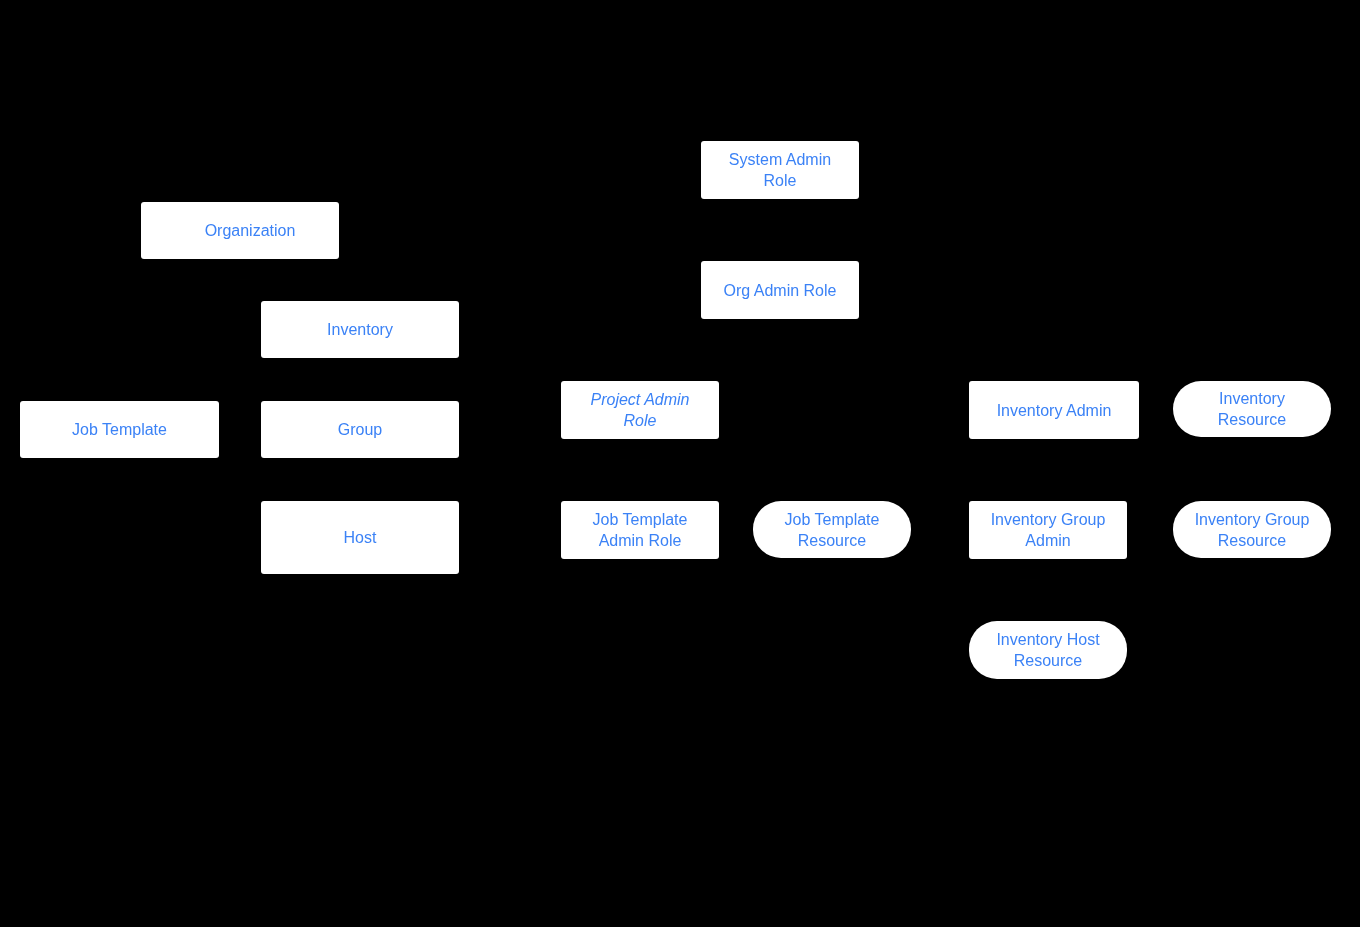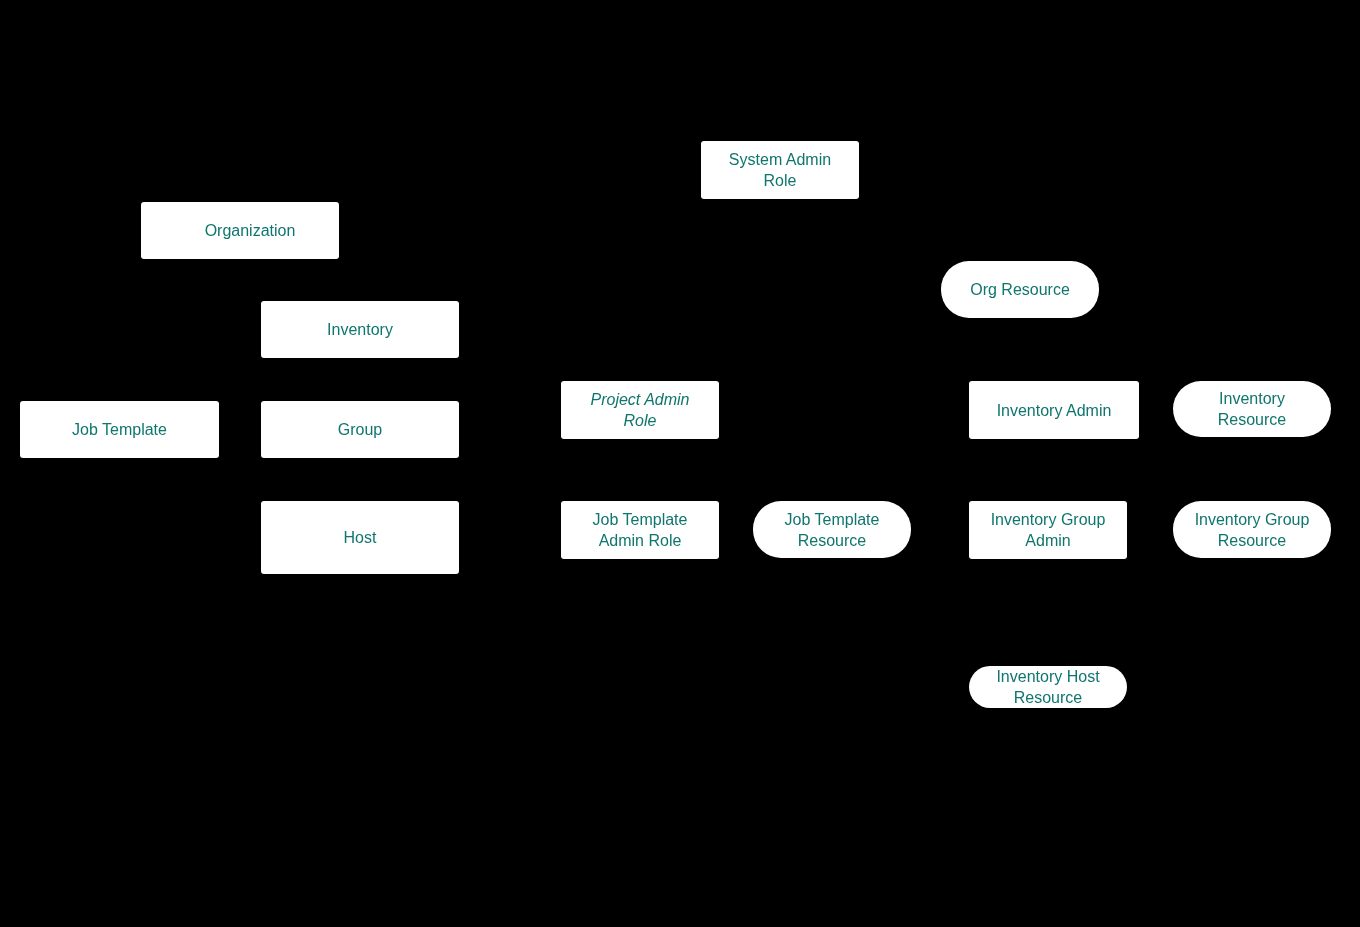--- a/index.html
+++ b/index.html
@@ -11,21 +11,21 @@
     position: relative;
     width: 1360px;
     height: 927px;
     background: #000000;
     overflow: hidden;
     font-family: "Liberation Sans", sans-serif;
   }
   .node {
     position: absolute;
     background: #ffffff;
-    color: #0f766e;
+    color: #3b82f6;
     display: flex;
     align-items: center;
     justify-content: center;
     text-align: center;
     font-size: 16px;
     line-height: 21px;
     box-sizing: border-box;
   }
   .node .label {
     white-space: pre-line;
@@ -62,24 +62,24 @@
 
   <div class="node rect" style="left:261px; top:501px; width:198px; height:73px;">
     <span class="label">Host</span>
   </div>
 
   <div class="node rect" style="left:701px; top:141px; width:158px; height:58px;">
     <span class="label">System Admin
 Role</span>
   </div>
 
+  <div class="node rect" style="left:701px; top:261px; width:158px; height:58px;">
+    <span class="label">Org Admin Role</span>
+  </div>
 
-  <div class="node stadium" style="left:941px; top:261px; width:158px; height:57px;">
-    <span class="label">Org Resource</span>
-  </div>
 
   <div class="node rect" style="left:561px; top:381px; width:158px; height:58px;font-style:italic;">
     <span class="label">Project Admin
 Role</span>
   </div>
 
 
   <div class="node rect" style="left:969px; top:381px; width:170px; height:58px;">
     <span class="label">Inventory Admin</span>
   </div>
@@ -102,18 +102,18 @@
   <div class="node rect" style="left:969px; top:501px; width:158px; height:58px;">
     <span class="label">Inventory Group
 Admin</span>
   </div>
 
   <div class="node stadium" style="left:1173px; top:501px; width:158px; height:57px;">
     <span class="label">Inventory Group
 Resource</span>
   </div>
 
-  <div class="node stadium" style="left:969px; top:621px; width:158px; height:42px;margin-top:45px;">
+  <div class="node stadium" style="left:969px; top:621px; width:158px; height:58px;">
     <span class="label">Inventory Host
 Resource</span>
   </div>
 
 </div>
 
 </body></html>

